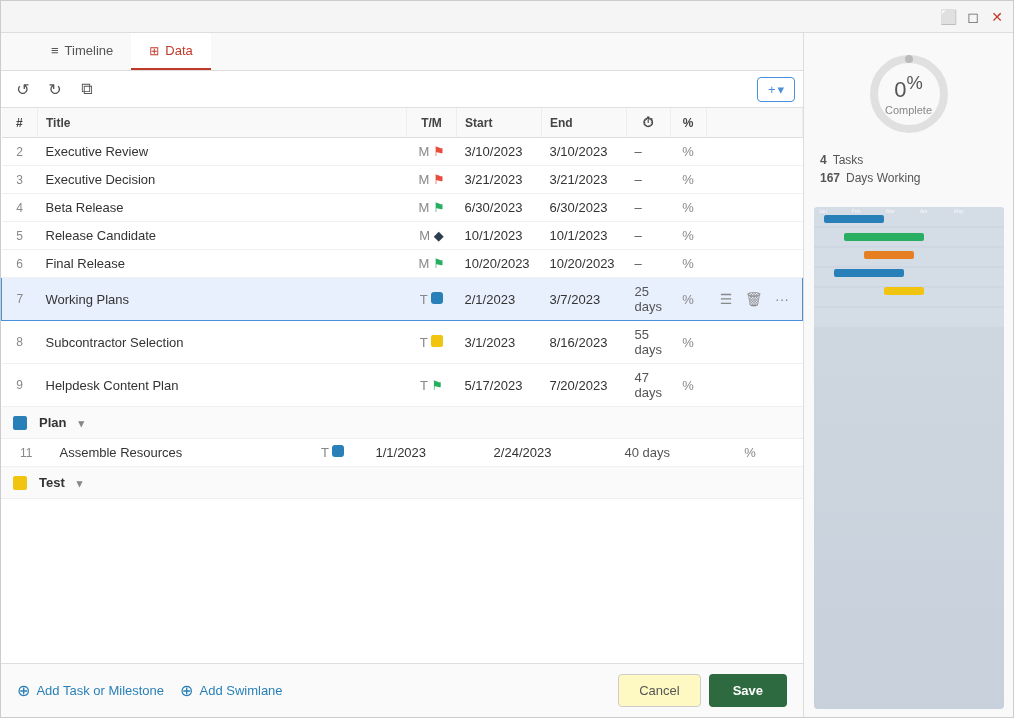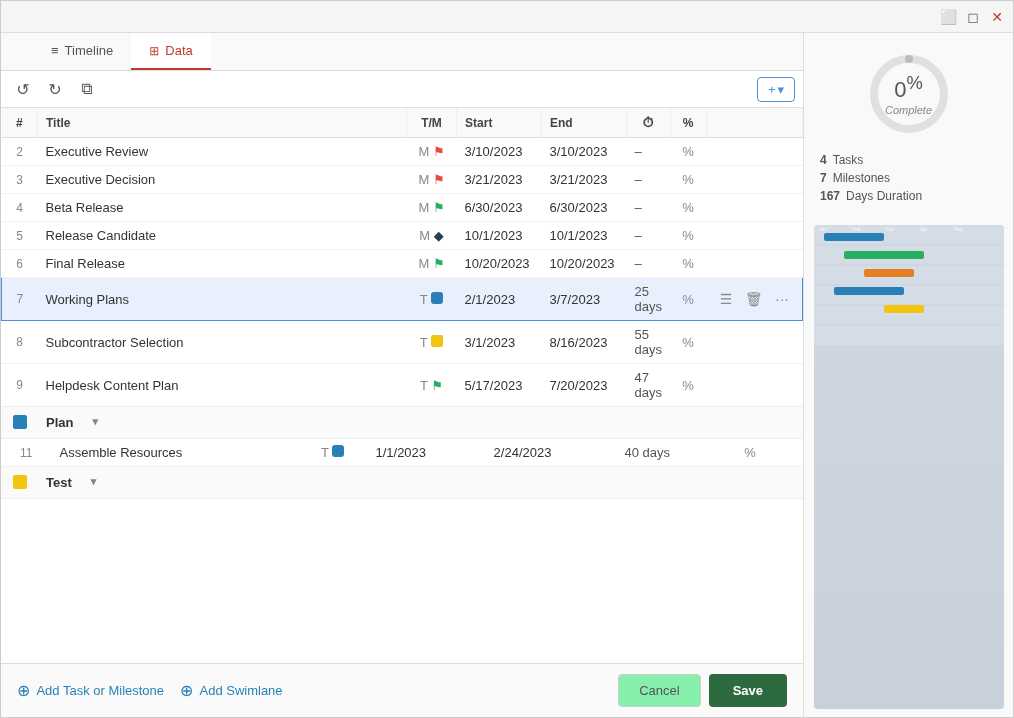--- a/index.html
+++ b/index.html
@@ -152,22 +152,22 @@
     .td-dur { color: #555; }
     .td-pct { color: #888; text-align: center; }
     .flag-red { color: #e74c3c; font-size: 13px; }
     .flag-green { color: #27ae60; font-size: 13px; }
     .diamond { color: #2c3e50; font-size: 13px; }
     .dot-yellow { width: 12px; height: 12px; background: #f1c40f; border-radius: 2px; display: inline-block; }
     .dot-blue { width: 12px; height: 12px; background: #2980b9; border-radius: 3px; display: inline-block; }
     .section-header {
       padding: 8px 12px;
       display: flex;
-      align-items: flex-start;
-      gap: 19px;
+      align-items: flex-end;
+      gap: 12px;
       font-weight: 600;
       font-size: 13px;
       color: #333;
       background: #fafafa;
       border-bottom: 1px solid #eee;
     }
     .section-icon {
       width: 14px;
       height: 14px;
       border-radius: 2px;
@@ -215,21 +215,21 @@
       background: none;
       border: none;
     }
     .footer-buttons {
       display: flex;
       gap: 8px;
     }
     .btn-cancel {
       padding: 8px 20px;
       border: 1px solid #ccc;
-      background: #86efac;
+      background: #fef9c3;
       color: #555;
       border-radius: 4px;
       cursor: pointer;
       font-size: 13px;
     }
     .btn-save {
       padding: 0 24px;
       border: none;
       background: #2d6a3f;
       color: #fff;
@@ -519,33 +519,30 @@
 
       <div class="donut-container">
         <svg class="donut-svg" width="90" height="90" viewBox="0 0 90 90">
           <circle cx="45" cy="45" r="35" fill="none" stroke="#e0e0e0" stroke-width="8"></circle>
           <circle cx="45" cy="45" r="35" fill="none" stroke="#bbb" stroke-width="8" stroke-dasharray="0 220" stroke-linecap="round" transform="rotate(-90 45 45)"></circle>
         </svg>
         <div class="donut-text">
           <div style="font-size:22px;font-weight:300;color:#555;">
             <span>0</span><sup>%</sup>
           </div>
-          <div style="font-size:11px;color:#888;font-style:italic;">Complete</div>
+          <div style="font-size:11px;color:#888;">Complete</div>
         </div>
       </div>
 
       <div class="stats-list">
         <div class="stat-item">
           <span><span class="stat-num">4</span><span>Tasks</span></span>
         </div>
         <div class="stat-item">
-          <span><span class="stat-num">7</span><span>Milestones</span></span>
-        </div>
-        <div class="stat-item">
-          <span><span class="stat-num">167</span><span>Days Duration</span></span>
+          <span><span class="stat-num">167</span><span>Days Working</span></span>
         </div>
       </div>
 
       <div class="gantt-preview">
         <div class="gantt-preview-inner">
           <svg width="190" height="120" viewBox="0 0 190 120">
             <rect width="190" height="120" fill="#d4dce6"></rect>
 
             <line x1="0" y1="20" x2="190" y2="20" stroke="#c0c8d4" stroke-width="0.5"></line>
             <line x1="0" y1="40" x2="190" y2="40" stroke="#c0c8d4" stroke-width="0.5"></line>

